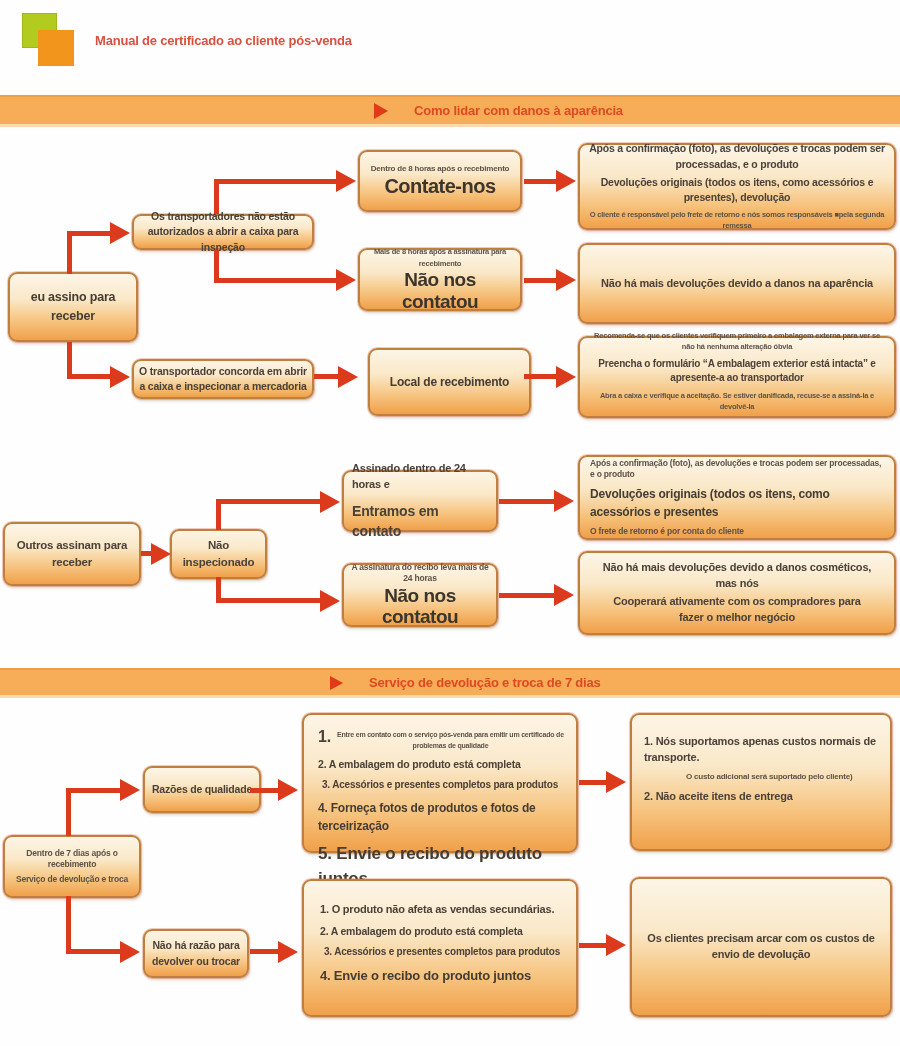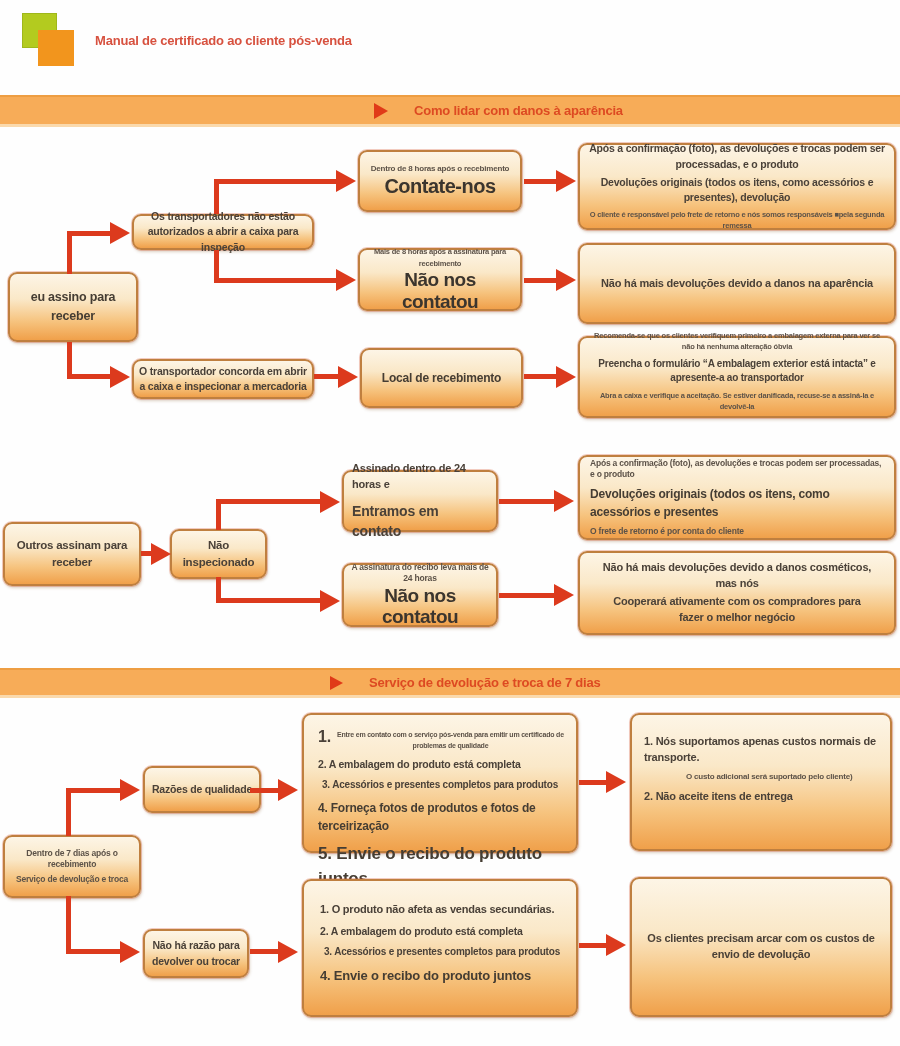--- a/index.html
+++ b/index.html
@@ -76,21 +76,21 @@
   <div class="node" style="left:358px;top:150px;width:164px;height:62px;padding:3px 6px;">
     <span class="sm">Dentro de 8 horas após o recebimento</span>
     <span class="big">Contate-nos</span>
   </div>
 
   <div class="node" style="left:358px;top:248px;width:164px;height:63px;padding:3px 4px;">
     <span class="xs">Mais de 8 horas após a assinatura para recebimento</span>
     <span class="big" style="font-size:19px;">Não nos contatou</span>
   </div>
 
-  <div class="node" style="left:360px;top:348px;width:163px;height:60px;">
+  <div class="node" style="left:368px;top:348px;width:163px;height:68px;">
     <span class="lg">Local de recebimento</span>
   </div>
 
   <div class="node" style="left:578px;top:143px;width:318px;height:87px;padding:4px 8px;">
     <span class="md">Após a confirmação (foto), as devoluções e trocas podem ser processadas, e o produto</span>
     <span class="md" style="margin-top:3px;">Devoluções originais (todos os itens, como acessórios e presentes), devolução</span>
     <span class="xs" style="margin-top:4px;">O cliente é responsável pelo frete de retorno e nós somos responsáveis ■pela segunda remessa</span>
   </div>
 
   <div class="node" style="left:578px;top:243px;width:318px;height:81px;">

